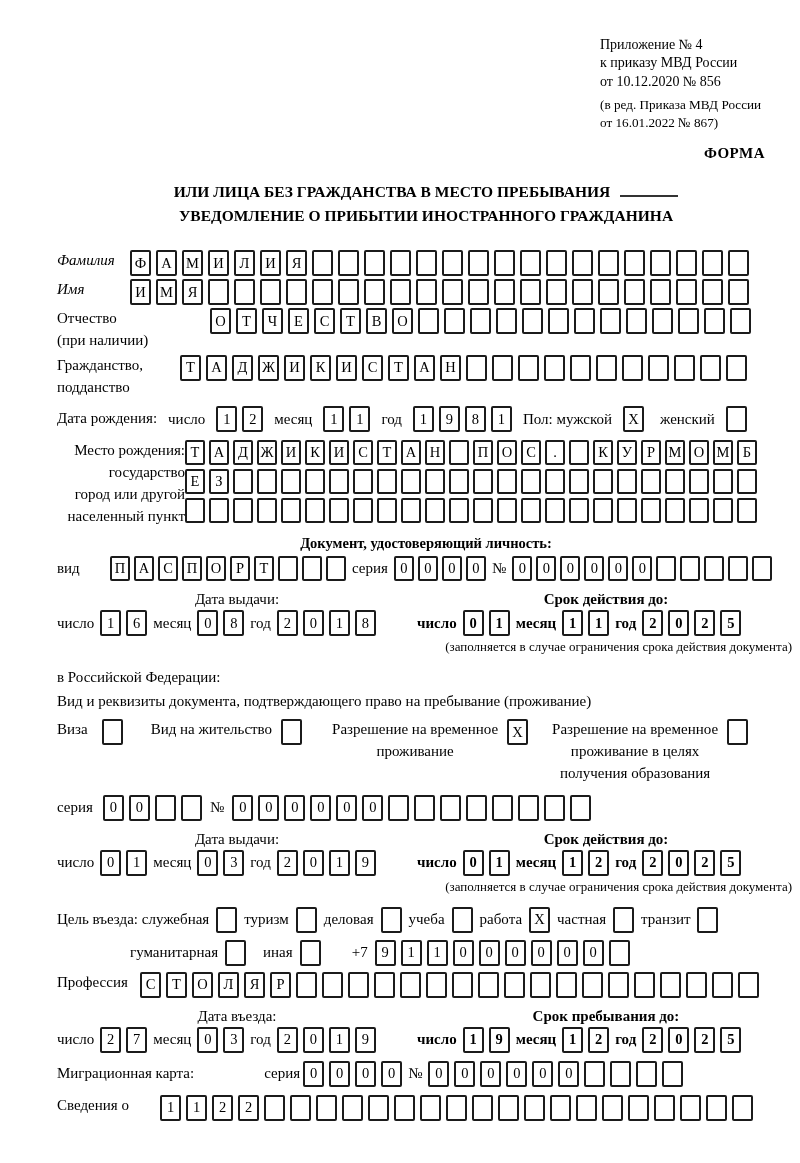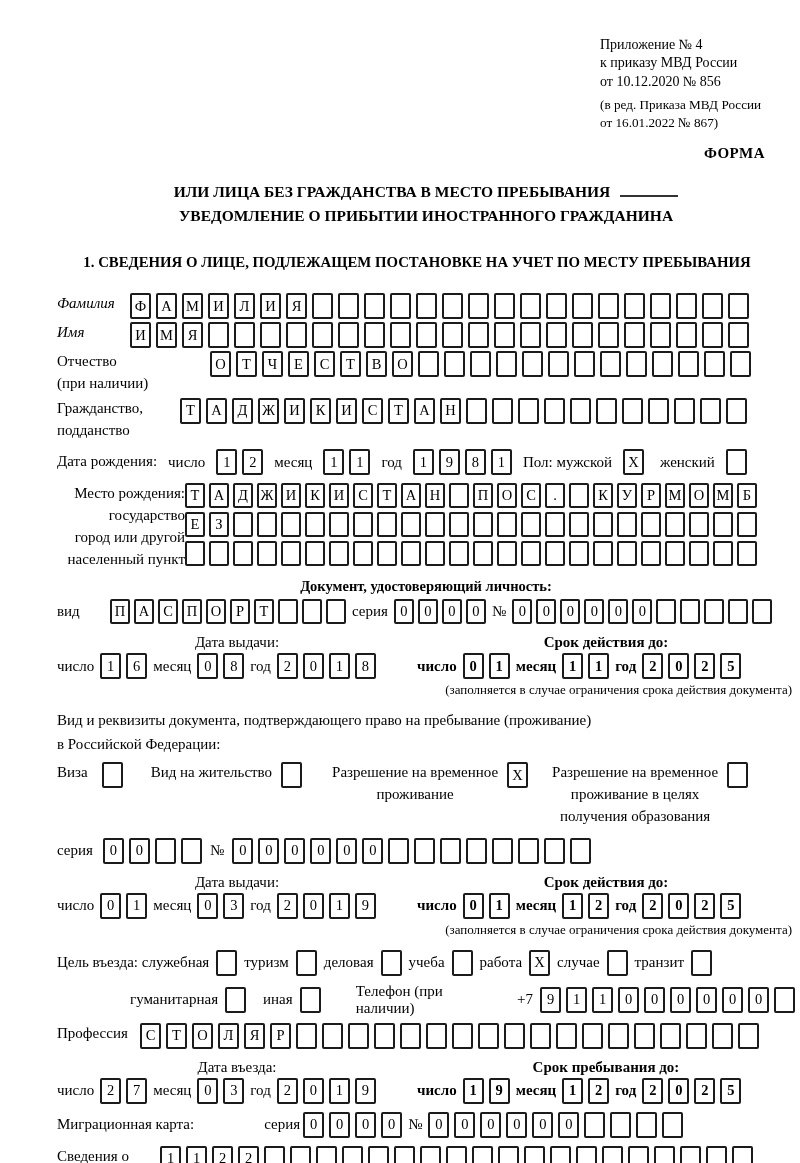--- a/index.html
+++ b/index.html
@@ -61,21 +61,20 @@
     <div class="small gap">(в ред. Приказа МВД России</div>
     <div class="small">от 16.01.2022 № 867)</div>
   </div>
   <div class="form-label">ФОРМА</div>
 
   <div class="title">
     <div><span>ИЛИ ЛИЦА БЕЗ ГРАЖДАНСТВА В МЕСТО ПРЕБЫВАНИЯ</span><span class="uline"></span></div>
     <div>УВЕДОМЛЕНИЕ О ПРИБЫТИИ ИНОСТРАННОГО ГРАЖДАНИНА</div>
   </div>
 
-  <div class="sect-title">1. СВЕДЕНИЯ О ЛИЦЕ, ПОДЛЕЖАЩЕМ ПОСТАНОВКЕ НА УЧЕТ ПО МЕСТУ ПРЕБЫВАНИЯ</div>
 
   <div class="frow" style="margin-top:22px;">
     <div class="lbl w72">Фамилия</div>
     <div class="cells">
         <span class="cell">Ф</span>
         <span class="cell">А</span>
         <span class="cell">М</span>
         <span class="cell">И</span>
         <span class="cell">Л</span>
         <span class="cell">И</span>
@@ -390,22 +389,22 @@
             <span class="cell">0</span>
             <span class="cell">2</span>
             <span class="cell">5</span>
           </span>
       </div>
     </div>
   </div>
   <div class="note-r">(заполняется в случае ограничения срока действия документа)</div>
 
   <div class="intro">
+    <div>в Российской Федерации:</div>
     <div>Вид и реквизиты документа, подтверждающего право на пребывание (проживание)</div>
-    <div>в Российской Федерации:</div>
   </div>
 
   <div class="permits">
     <div class="permit" style="gap:14px;">
       <span class="ptext">Виза</span>
       <span class="cells">
           <span class="cell"></span>
         </span>
     </div>
     <div class="permit" style="margin-left:28px;">
@@ -524,39 +523,38 @@
         <span class="cell"></span>
       </span>
     <span>учеба</span>
     <span class="cells">
         <span class="cell"></span>
       </span>
     <span>работа</span>
     <span class="cells">
         <span class="cell">X</span>
       </span>
-    <span>случае</span>
+    <span>частная</span>
     <span class="cells">
         <span class="cell"></span>
       </span>
     <span>транзит</span>
     <span class="cells">
         <span class="cell"></span>
       </span>
   </div>
   <div class="purpose-line2">
     <span>гуманитарная</span>
     <span class="cells">
         <span class="cell"></span>
       </span>
     <span style="margin-left:10px;">иная</span>
     <span class="cells">
         <span class="cell"></span>
       </span>
-    <span style="margin-left:28px;">Телефон (при наличии)</span>
     <span style="margin-left:24px;">+7</span>
     <span class="cells">
         <span class="cell">9</span>
         <span class="cell">1</span>
         <span class="cell">1</span>
         <span class="cell">0</span>
         <span class="cell">0</span>
         <span class="cell">0</span>
         <span class="cell">0</span>
         <span class="cell">0</span>

